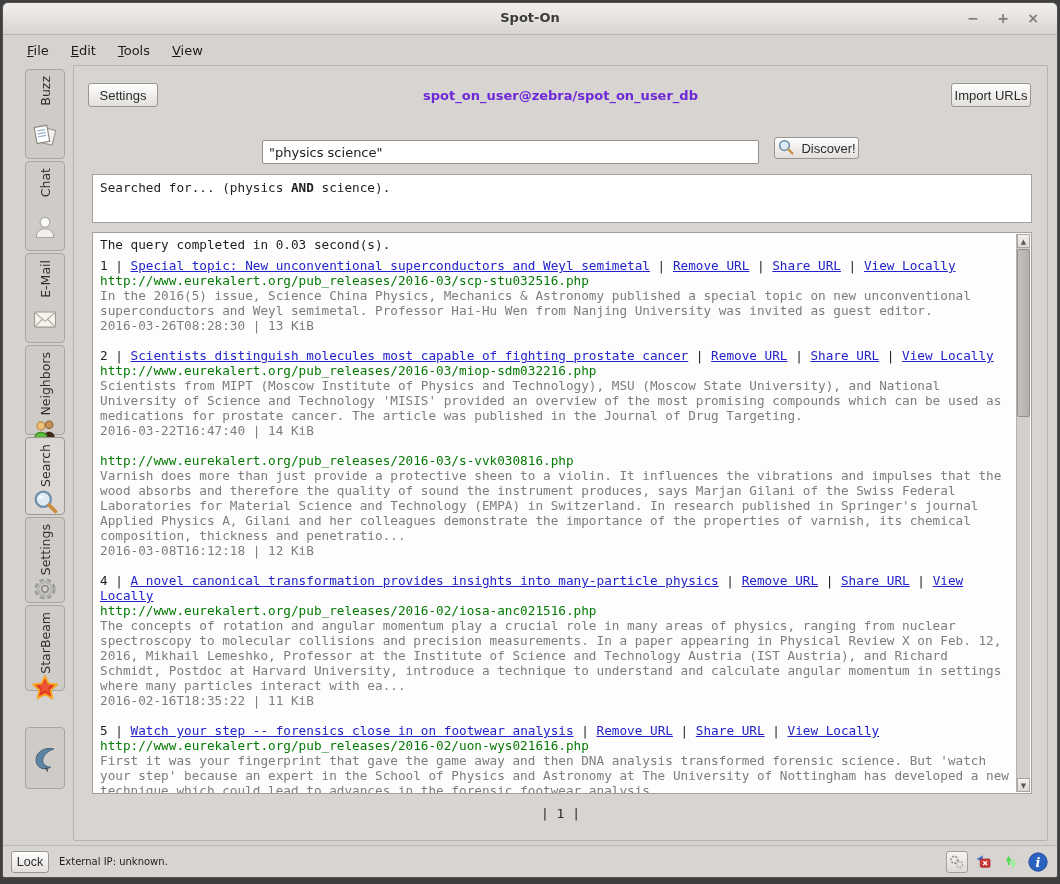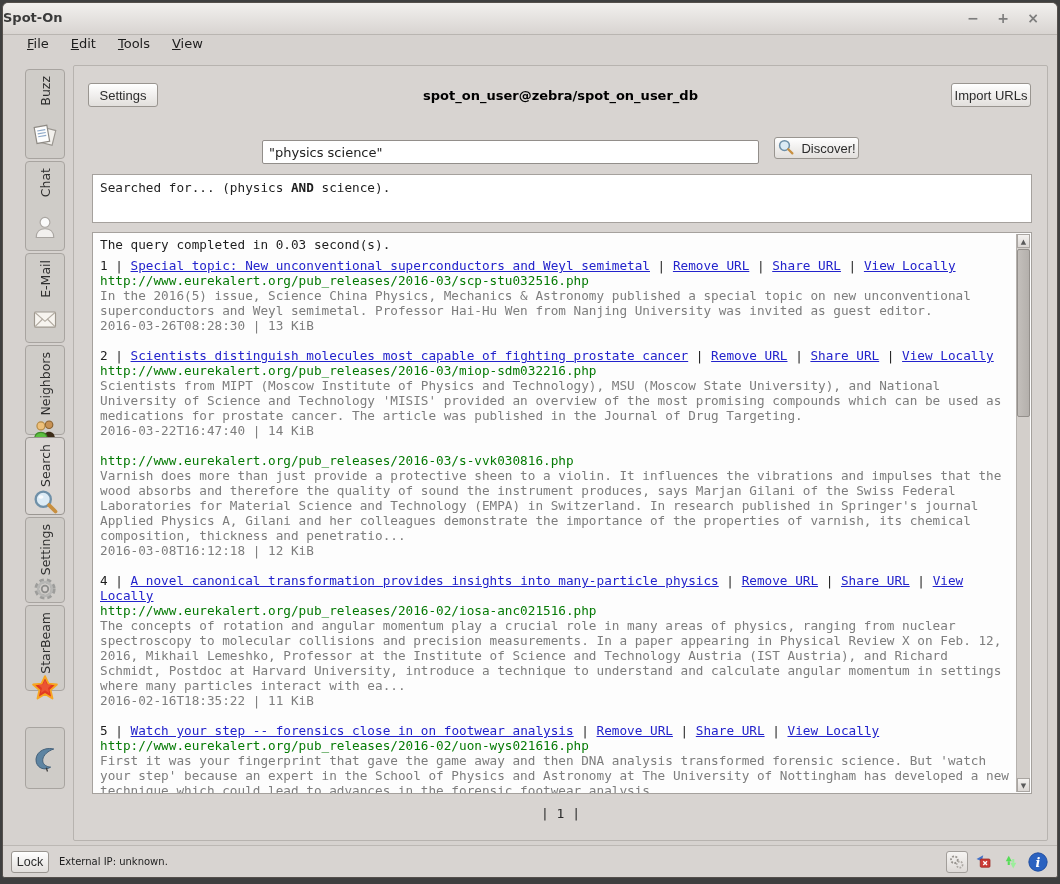--- a/index.html
+++ b/index.html
@@ -4,29 +4,29 @@
 <style>
   * { margin:0; padding:0; box-sizing:border-box; }
   html,body { width:1060px; height:884px; background:#3f3f3f; font-family:"DejaVu Sans", sans-serif; overflow:hidden; }
   .window { position:absolute; left:2px; top:2px; width:1056px; height:876px;
     background:#d6d2cf; border:1px solid #55504c; border-radius:6px 6px 3px 3px; overflow:hidden; }
 
   
   .titlebar { position:absolute; left:0; top:0; right:0; height:32px;
     background:linear-gradient(#f2f0ee,#d8d4d1); border-bottom:1px solid #b9b5b1;
     border-radius:5px 5px 0 0; }
-  .title-text { position:absolute; left:0; right:0; top:7px; 
+  .title-text { position:absolute; left:0; right:0; top:7px; text-align:center;
     font-size:13px; font-weight:bold; color:#3a3a3a; }
   .win-controls { position:absolute; right:14px; top:5px; display:flex; gap:10px; }
   .win-btn { width:20px; height:20px; text-align:center; line-height:20px;
     font-size:14px; font-weight:bold; color:#7d7d7d; cursor:default; }
 
   
   .menubar { position:absolute; left:0; top:33px; right:0; height:28px; display:flex;
-    align-items:flex-start; padding-left:24px; gap:22px; font-size:13px; color:#1d1d1d; }
+    align-items:center; padding-left:24px; gap:22px; font-size:13px; color:#1d1d1d; }
   .menu-item .accel { text-decoration:underline; }
 
   
   .sidebar { position:absolute; left:22px; top:66px; width:40px; }
   .tab { position:absolute; left:0; width:40px; background:#cfccc8; border:1px solid #a8a4a0;
     border-radius:4px; display:flex; flex-direction:column; align-items:center;
     justify-content:flex-start; padding-top:6px; }
   .tab.selected { background:#dad6d3; border-color:#9a9692; }
   .vlabel { writing-mode:vertical-rl; transform:rotate(180deg); font-size:12.5px; color:#2e2e2e; }
   .tab .icon { margin-top:auto; margin-bottom:5px; }
@@ -34,21 +34,21 @@
   
   .panel { position:absolute; left:70px; top:62px; width:975px; height:776px;
     background:#d8d4d1; border:1px solid #b7b3af; border-radius:2px; }
 
   .btn { display:inline-flex; align-items:center; justify-content:center; gap:6px;
     background:linear-gradient(#ffffff,#e2dfdc); border:1px solid #999590; border-radius:3px;
     font-size:13px; color:#2c2c2c; cursor:default; }
   .settings-btn { position:absolute; left:14px; top:17px; width:70px; height:24px; }
   .import-btn { position:absolute; right:16px; top:17px; width:80px; height:24px; }
   .panel-title { position:absolute; left:0; right:0; top:22px; text-align:center;
-    font-size:13px; font-weight:bold; color:#000000; }
+    font-size:13px; font-weight:bold; color:#6d28d9; }
 
   .search-input { position:absolute; left:188px; top:74px; width:497px; height:24px;
     border:1px solid #928e8a; border-radius:2px; background:#fff; padding:0 6px;
     font-family:"DejaVu Sans", sans-serif; font-size:13px; color:#222; }
   .discover-btn { position:absolute; left:700px; top:71px; width:85px; height:22px; }
 
   .mono { font-family:"DejaVu Sans Mono", monospace; }
   .searched-box { position:absolute; left:18px; top:108px; width:940px; height:49px;
     background:#ffffff; border:1px solid #a5a19d; padding:5px 7px;
     font-size:12.7px; color:#1e1e1e; }

